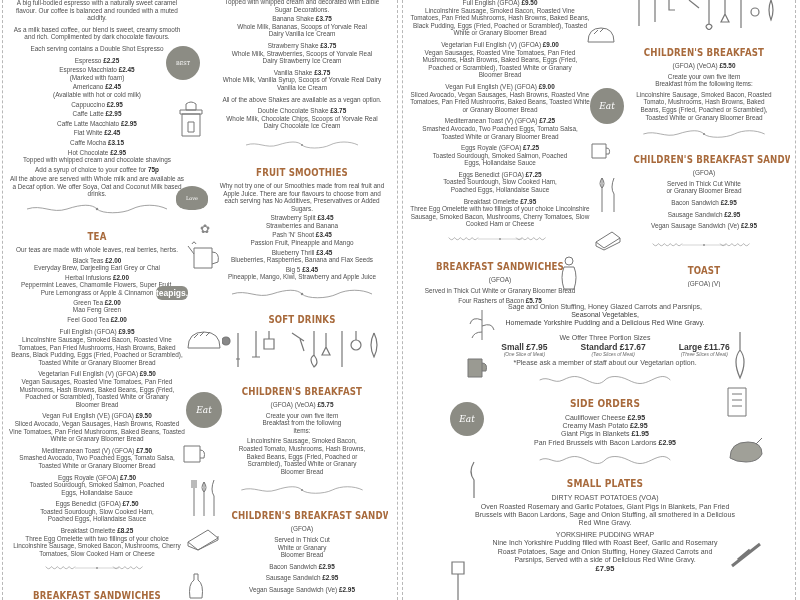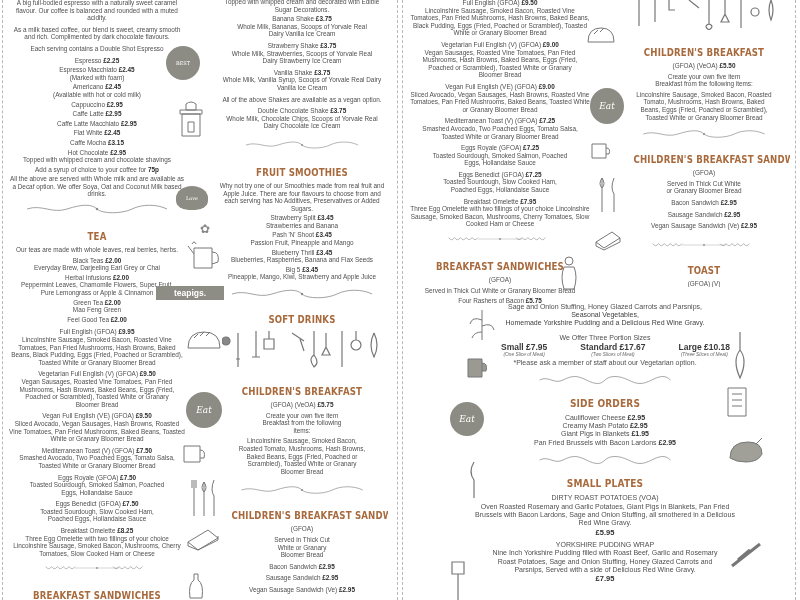--- a/index.html
+++ b/index.html
@@ -12,21 +12,21 @@
   .price { font-weight: bold; color: #2e2e2e; }
   .hd { font-family: "DejaVu Sans", sans-serif; font-weight: bold; color: #a86a3c; font-size: 10.5px; letter-spacing: 0.2px; transform: scaleX(0.82); transform-origin: center; white-space: nowrap; margin: 6px 0 4px; text-transform: uppercase; }
   .swirl { height: 10px; margin: 6px auto; width: 150px; }
   .deco { position: absolute; }
   .deco svg { display: block; }
   .badge { position: absolute; border-radius: 50%; background: #8c8c84; color: #fff; font-family: "DejaVu Serif", serif; font-style: italic; text-align: center; }
   .big { font-size: 8.5px; font-weight: bold; color: #3a3a3a; }
   .tiny { font-size: 4.8px; font-style: italic; color: #6a6a6a; }
   .portion-row { display: flex; justify-content: center; gap: 12px; }
   .portion-row > div { text-align: center; margin-left: 21px; }
-  .teapigs { position: absolute; background: #8d8d86; color: #fff; font-size: 8.5px; font-weight: bold; padding: 2px 18px; border-radius: 0; }
+  .teapigs { position: absolute; background: #8d8d86; color: #fff; font-size: 8.5px; font-weight: bold; padding: 2px 0; border-radius: 6px; }
 </style>
 </head>
 <body>
 
 <div class="dash" style="left:2px;"></div>
 <div class="dash" style="left:397px;"></div>
 <div class="dash" style="left:402px;"></div>
 <div class="dash" style="left:795px;"></div>
 
 <div class="col" style="left:8px; width:178px; top:-1px;">
@@ -285,42 +285,41 @@
   <div class="portion-row">
     <div>
         <div class="big">Small £7.95</div>
         <div class="tiny">(One Slice of Meat)</div>
       </div>
     <div>
         <div class="big">Standard £17.67</div>
         <div class="tiny">(Two Slices of Meat)</div>
       </div>
     <div>
-        <div class="big">Large £10.18</div>
+        <div class="big">Large £11.76</div>
         <div class="tiny">(Three Slices of Meat)</div>
       </div>
   </div>
   <div class="p" style="font-size:7px; line-height:9px; margin-top:1px;">*Please ask a member of staff about our Vegetarian option.</div>
   <svg class="swirl" viewBox="0 0 150 10" style="width:140px; margin:8px auto 2px;">
       <path d="M5 5 C15 0 20 10 30 5 S45 0 55 5 S70 10 75 5 S90 0 100 5 S115 10 125 5 S140 0 145 5" stroke="#8a8a8a" fill="none" stroke-width="0.8"></path>
     </svg>
 
   <div class="hd" style="font-size:11px;">Side Orders</div>
   <div class="p" style="font-size:7px; line-height:8.4px;"><span>Cauliflower Cheese</span> <span class="price">£2.95</span></div>
   <div class="p" style="font-size:7px; line-height:8.4px;"><span>Creamy Mash Potato</span> <span class="price">£2.95</span></div>
   <div class="p" style="font-size:7px; line-height:8.4px;"><span>Giant Pigs in Blankets</span> <span class="price">£1.95</span></div>
   <div class="p" style="font-size:7px; line-height:8.4px;"><span>Pan Fried Brussels with Bacon Lardons</span> <span class="price">£2.95</span></div>
   <svg class="swirl" viewBox="0 0 150 10" style="width:140px; margin:8px auto 2px;">
       <path d="M5 5 C15 0 20 10 30 5 S45 0 55 5 S70 10 75 5 S90 0 100 5 S115 10 125 5 S140 0 145 5" stroke="#8a8a8a" fill="none" stroke-width="0.8"></path>
     </svg>
 
   <div class="hd" style="font-size:11px;">Small Plates</div>
   <div class="p" style="font-size:7px; line-height:8.4px;">DIRTY ROAST POTATOES (VOA)</div>
   <div class="p" style="font-size:7px; line-height:8.4px; padding:0 4px;">Oven Roasted Rosemary and Garlic Potatoes, Giant Pigs in Blankets, Pan Fried Brussels with Bacon Lardons, Sage and Onion Stuffing, all smothered in a Delicious Red Wine Gravy.</div>
-  <div class="price" style="font-size:7.5px; line-height:10px;">£5.95</div>
   <div style="height:3px"></div>
   <div class="p" style="font-size:7px; line-height:8.4px;">YORKSHIRE PUDDING WRAP</div>
   <div class="p" style="font-size:7px; line-height:8.4px; padding:0 20px;">Nine Inch Yorkshire Pudding filled with Roast Beef, Garlic and Rosemary Roast Potatoes, Sage and Onion Stuffing, Honey Glazed Carrots and Parsnips, Served with a side of Delicious Red Wine Gravy.</div>
   <div class="price" style="font-size:7.5px; line-height:10px;">£7.95</div>
 </div>
 
 <div class="deco" style="left:468px; top:310px;">
   <svg width="28" height="30" viewBox="0 0 28 30">
       <path d="M14 0 v30 M14 10 q-10 -4 -12 4 M14 16 q10 -4 12 4 M14 22 q-8 0 -10 6" fill="none" stroke="#777" stroke-width="1"></path>
     </svg>

